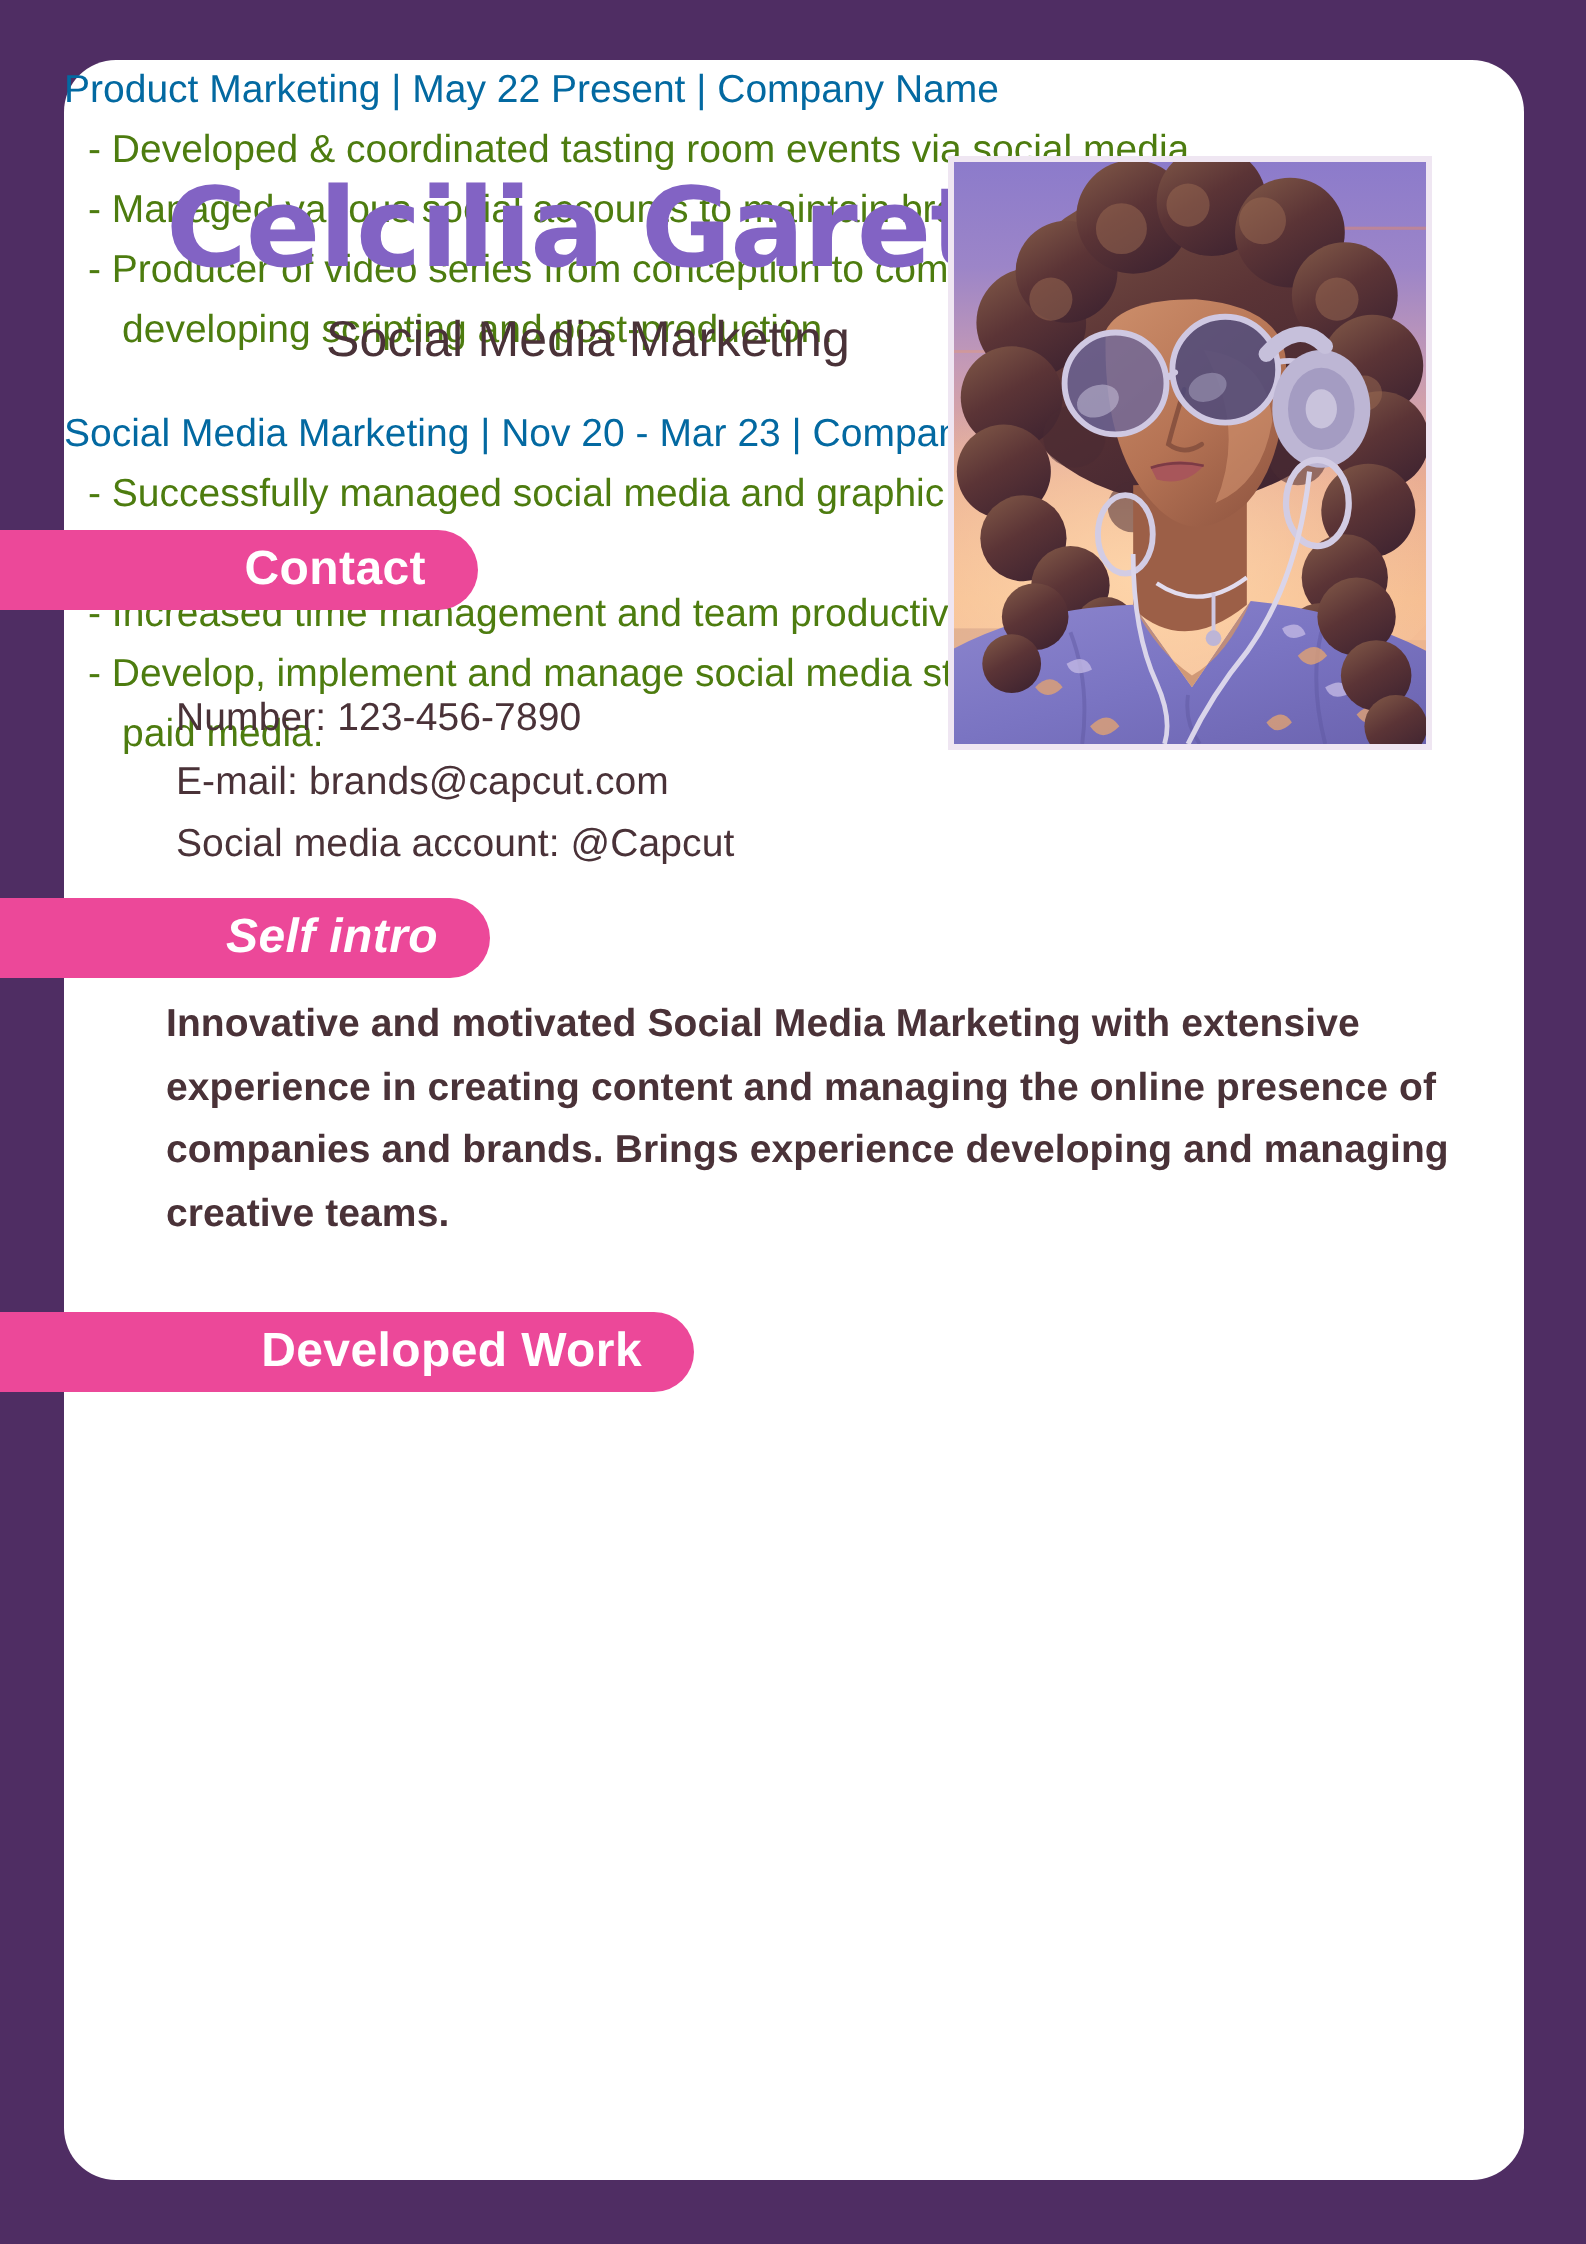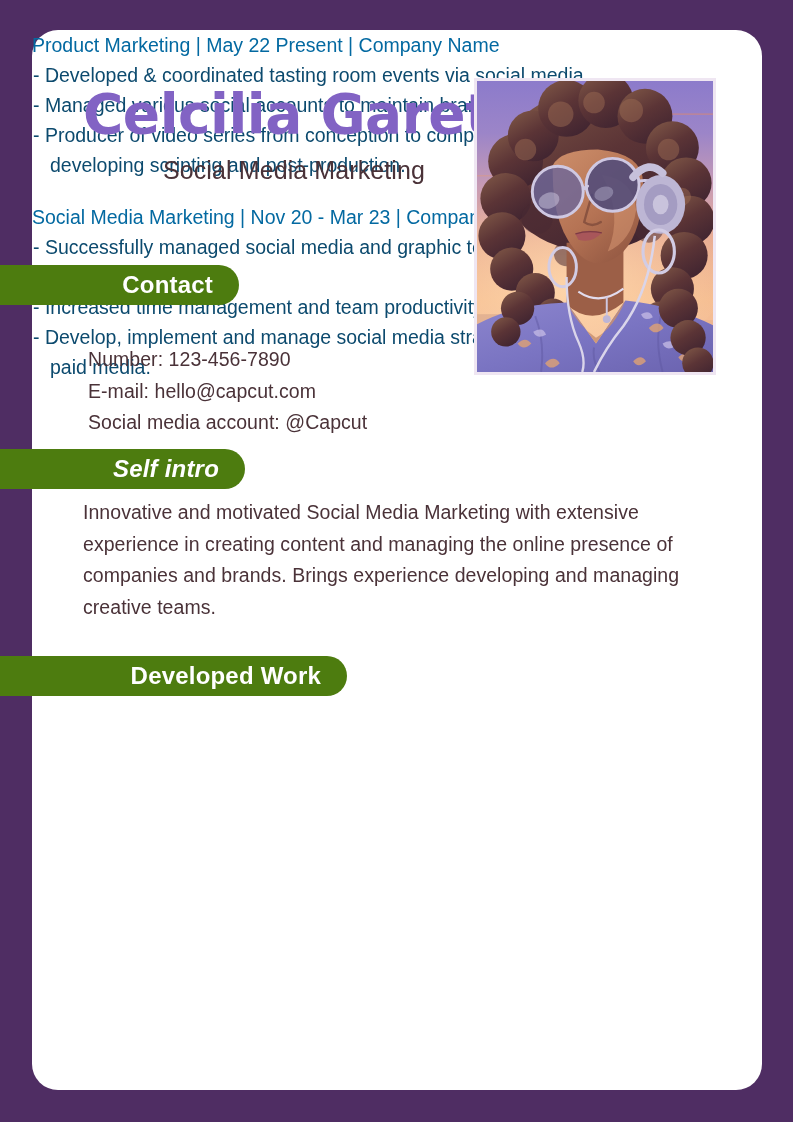--- a/index.html
+++ b/index.html
@@ -73,21 +73,21 @@
         #F6C49A 82%,
         #F3BFA0 100%);
   }
   #portrait-photo svg { display: block; width: 100%; height: 100%; }
 
   
   .section-badge {
     position: absolute;
     left: -32px;                 
     height: 40px;
-    background: #4d7c0f;
+    background: #ec4899;
     border-top-right-radius: 20px;
     border-bottom-right-radius: 20px;
     color: #FFFFFF;
     font-size: 24px;
     font-weight: 700;
     line-height: 40px;
     box-sizing: border-box;
     padding-left: 0;
     text-align: right;
     padding-right: 26px;
@@ -111,42 +111,43 @@
     top: 286px;
     width: 520px;
     margin-top: 28px;
   }
   #contact-list div { white-space: nowrap; }
 
   #self-intro-text {
     left: 51px;
     top: 467px;
     width: 642px;
+    font-weight: bold;
   }
 
   #experience-list {
     left: 51px;
     top: 673px;
     width: 660px;
   }
   .job-entry { margin-bottom: 22px; }
   .job-entry:last-child { margin-bottom: 0; }
   .job-heading {
     color: #0369a1;
     font-size: 19.5px;
     line-height: 30px;
     white-space: nowrap;
   }
   .job-bullet {
-    color: #0c4a6e;
+    color: #4d7c0f;
     font-size: 19.5px;
     line-height: 30px;
     padding-left: 17px;
     text-indent: -17px;
-    margin-left: 1px;
+    margin-left: 12px;
   }
 </style>
 </head>
 <body>
 
 <div id="resume-card">
 
   <div id="header-block">
     <h1 id="full-name">Celcilia Garet</h1>
     <div id="job-title">Social Media Marketing</div>
@@ -302,21 +303,21 @@
           <circle cx="30" cy="256" r="15"></circle>
         </g>
       </g>
     </svg>
   </div>
 
   <div id="badge-contact" class="section-badge">Contact</div>
 
   <div id="contact-list" class="body-text">
     <div>Number: 123-456-7890</div>
-    <div>E-mail: hello@capcut.com</div>
+    <div>E-mail: brands@capcut.com</div>
     <div>Social media account: @Capcut</div>
   </div>
 
   <div id="badge-self-intro" class="section-badge">Self intro</div>
 
   <div id="self-intro-text" class="body-text">Innovative and motivated Social Media Marketing with extensive experience in creating content and managing the online presence of companies and brands. Brings experience developing and managing creative teams.</div>
 
   <div id="badge-experience" class="section-badge">Developed Work</div>
 
   <div id="experience-list">

